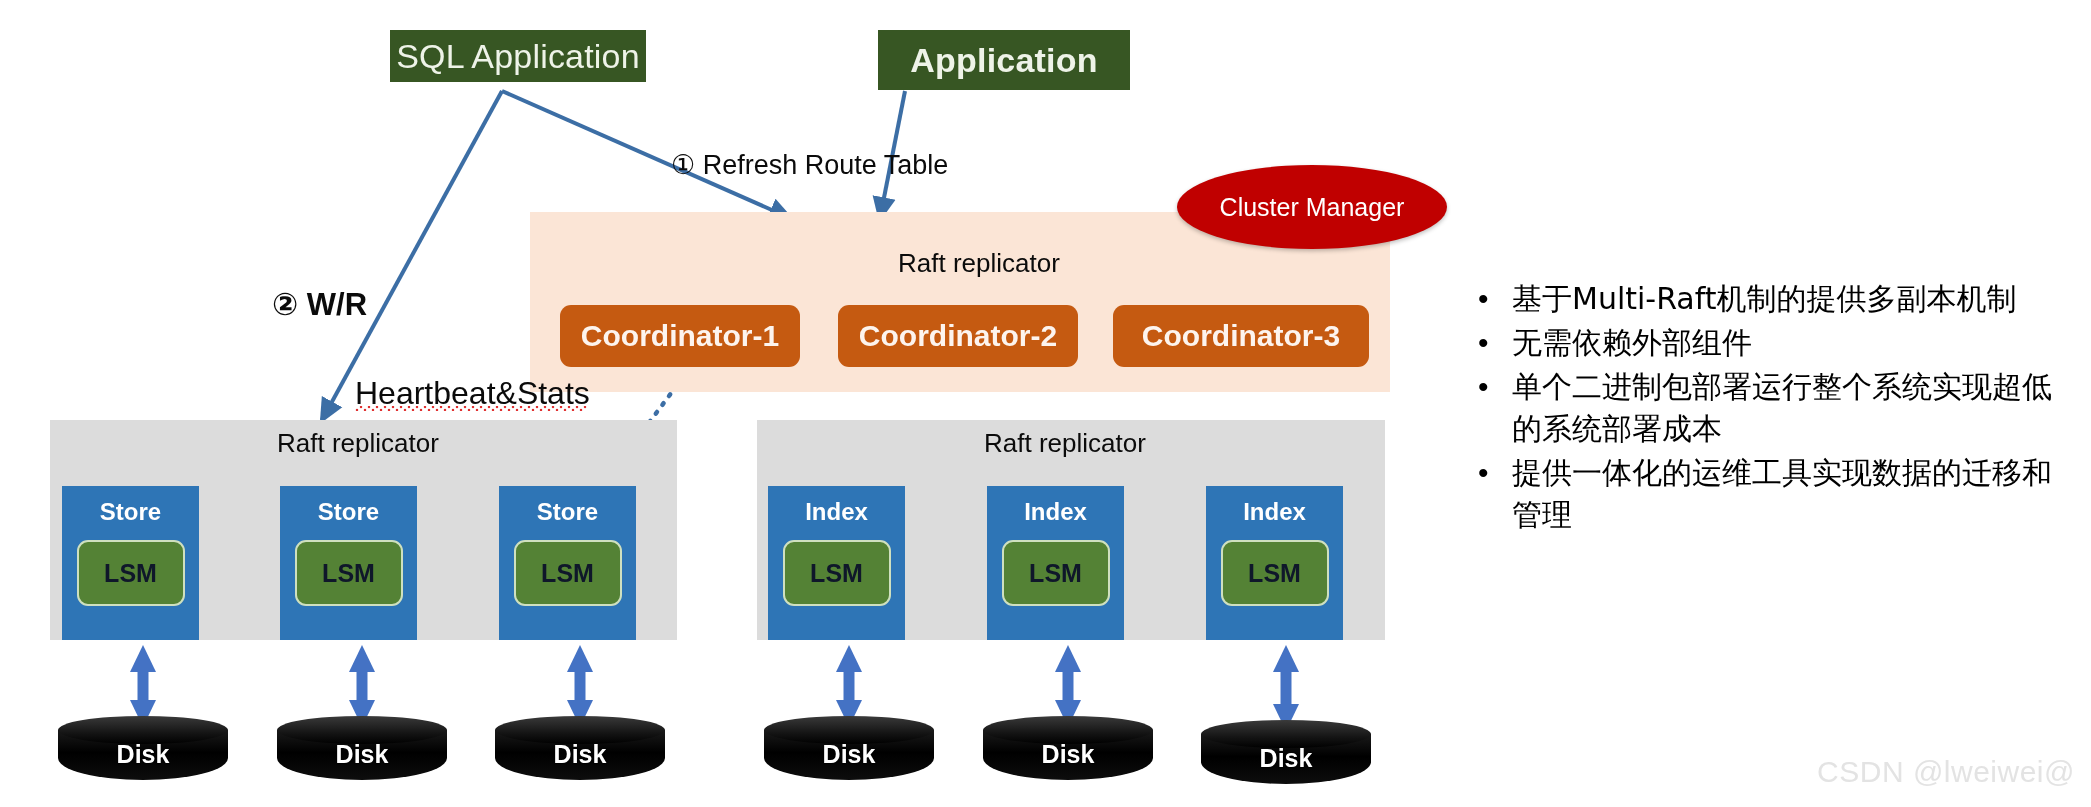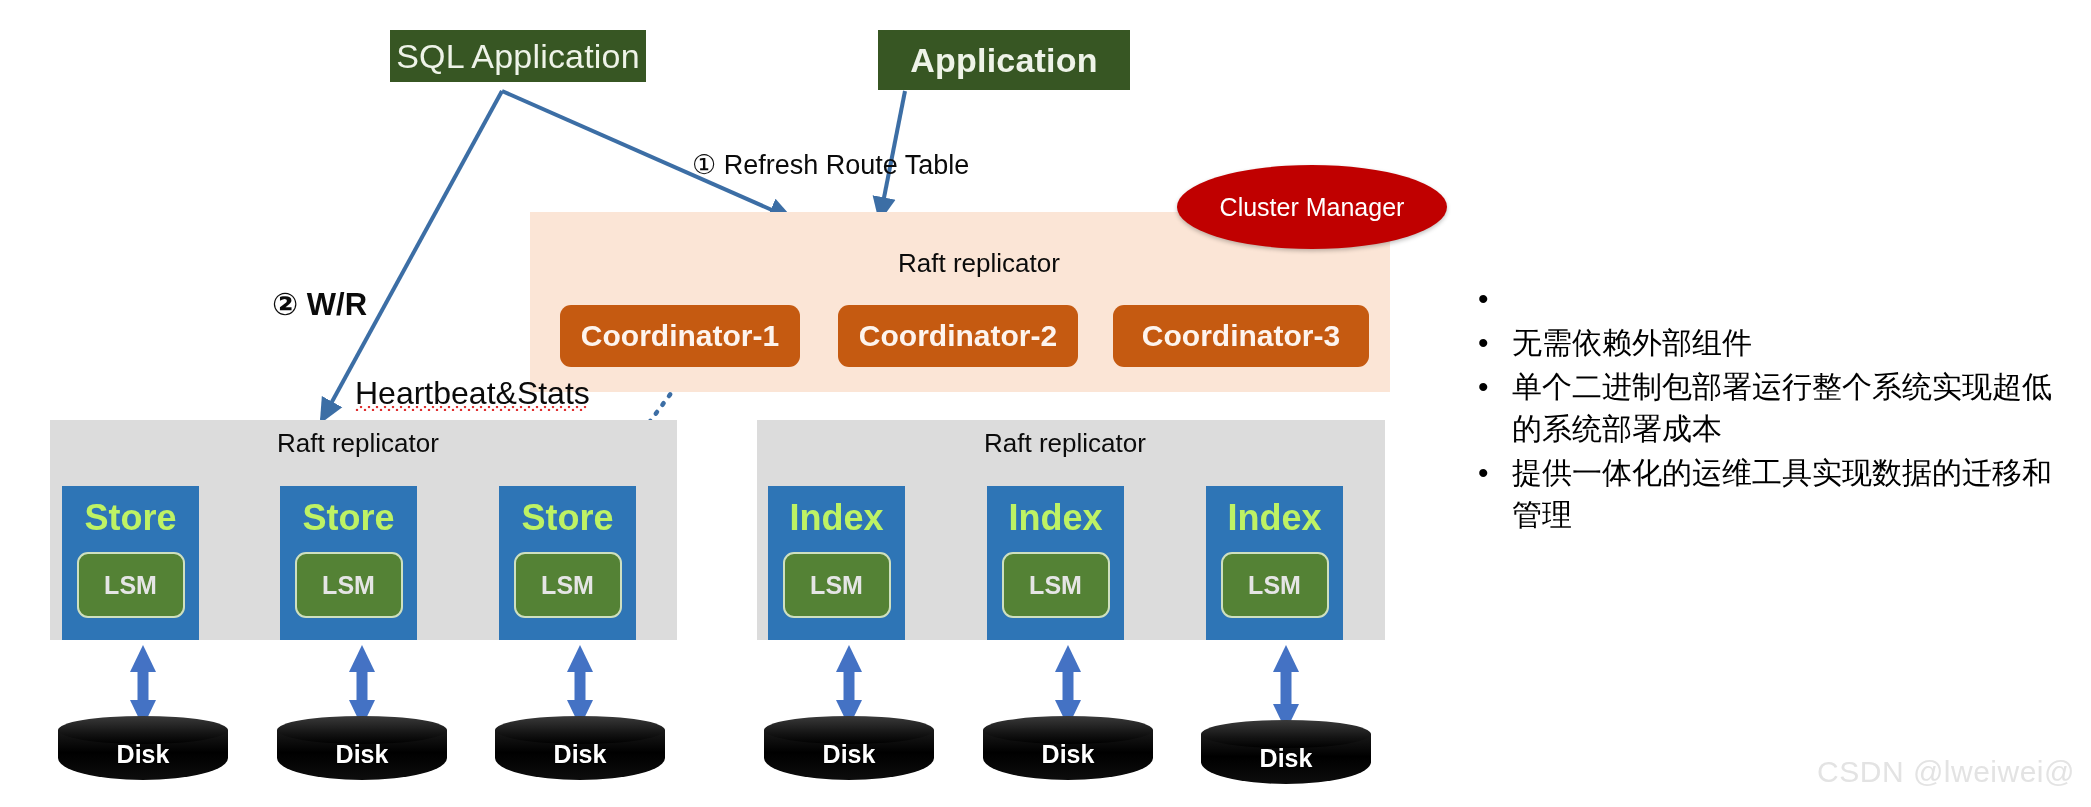--- a/index.html
+++ b/index.html
@@ -72,36 +72,36 @@
   }
 
   
   .unit-box {
     background: #2e75b6;
     flex-direction: column;
     justify-content: flex-start;
     padding-top: 14px;
   }
   .unit-title {
-    color: #bef264;
-    font-size: 36px;
+    color: #ffffff;
+    font-size: 24px;
     font-weight: bold;
     line-height: 1;
   }
   .lsm-box {
     margin-top: 16px;
     width: 104px;
     height: 62px;
     background: #548235;
     border: 2px solid #cfe0bf;
     border-radius: 11px;
     display: flex;
     align-items: center;
     justify-content: center;
-    color: #e5e5e5;
+    color: #0f172a;
     font-size: 25px;
     font-weight: bold;
   }
 
   
   .disk {
     position: absolute;
   }
   .disk-body {
     position: absolute;
@@ -291,21 +291,21 @@
     <span>Cluster Manager</span>
   </div>
 
   <div class="node app-box" style="left:390px; top:30px; width:256px; height:52px;">
     <span>SQL Application</span>
   </div>
   <div class="node app-box" style="left:878px; top:30px; width:252px; height:60px;font-weight:bold;">
     <span>Application</span>
   </div>
 
-  <div class="lbl lbl-route" style="left:692px; top:149px;">①  Refresh Route Table</div>
+  <div class="lbl lbl-route" style="left:671px; top:149px;">①  Refresh Route Table</div>
 
   <div class="lbl lbl-wr" style="left:272px; top:286px;">② W/R</div>
 
   <div class="lbl lbl-heartbeat" style="left:355px; top:375px;">Heartbeat&amp;Stats</div>
   <div class="squiggle" style="left:355px; top:406px; width:232px;"></div>
 
   <div class="node panel-gray" style="left:50px; top:420px; width:627px; height:220px;"></div>
 
   <div class="lbl lbl-raft" style="left:277px; top:428px;">Raft replicator</div>
 
@@ -366,20 +366,21 @@
   </div>
   <div class="disk" style="left:1201px; top:720px; width:170px; height:68px;">
     <div class="disk-body"></div>
     <div class="disk-top"></div>
     <div class="disk-label">Disk</div>
   </div>
 
   <div id="bullets">
     <div class="bullet-row">
       <span class="bullet-dot">•</span>
+      <span class="bullet-text">基于Multi-Raft机制的提供多副本机制</span>
     </div>
     <div class="bullet-row">
       <span class="bullet-dot">•</span>
       <span class="bullet-text">无需依赖外部组件</span>
     </div>
     <div class="bullet-row">
       <span class="bullet-dot">•</span>
       <span class="bullet-text">单个二进制包部署运行整个系统实现超低的系统部署成本</span>
     </div>
     <div class="bullet-row">

